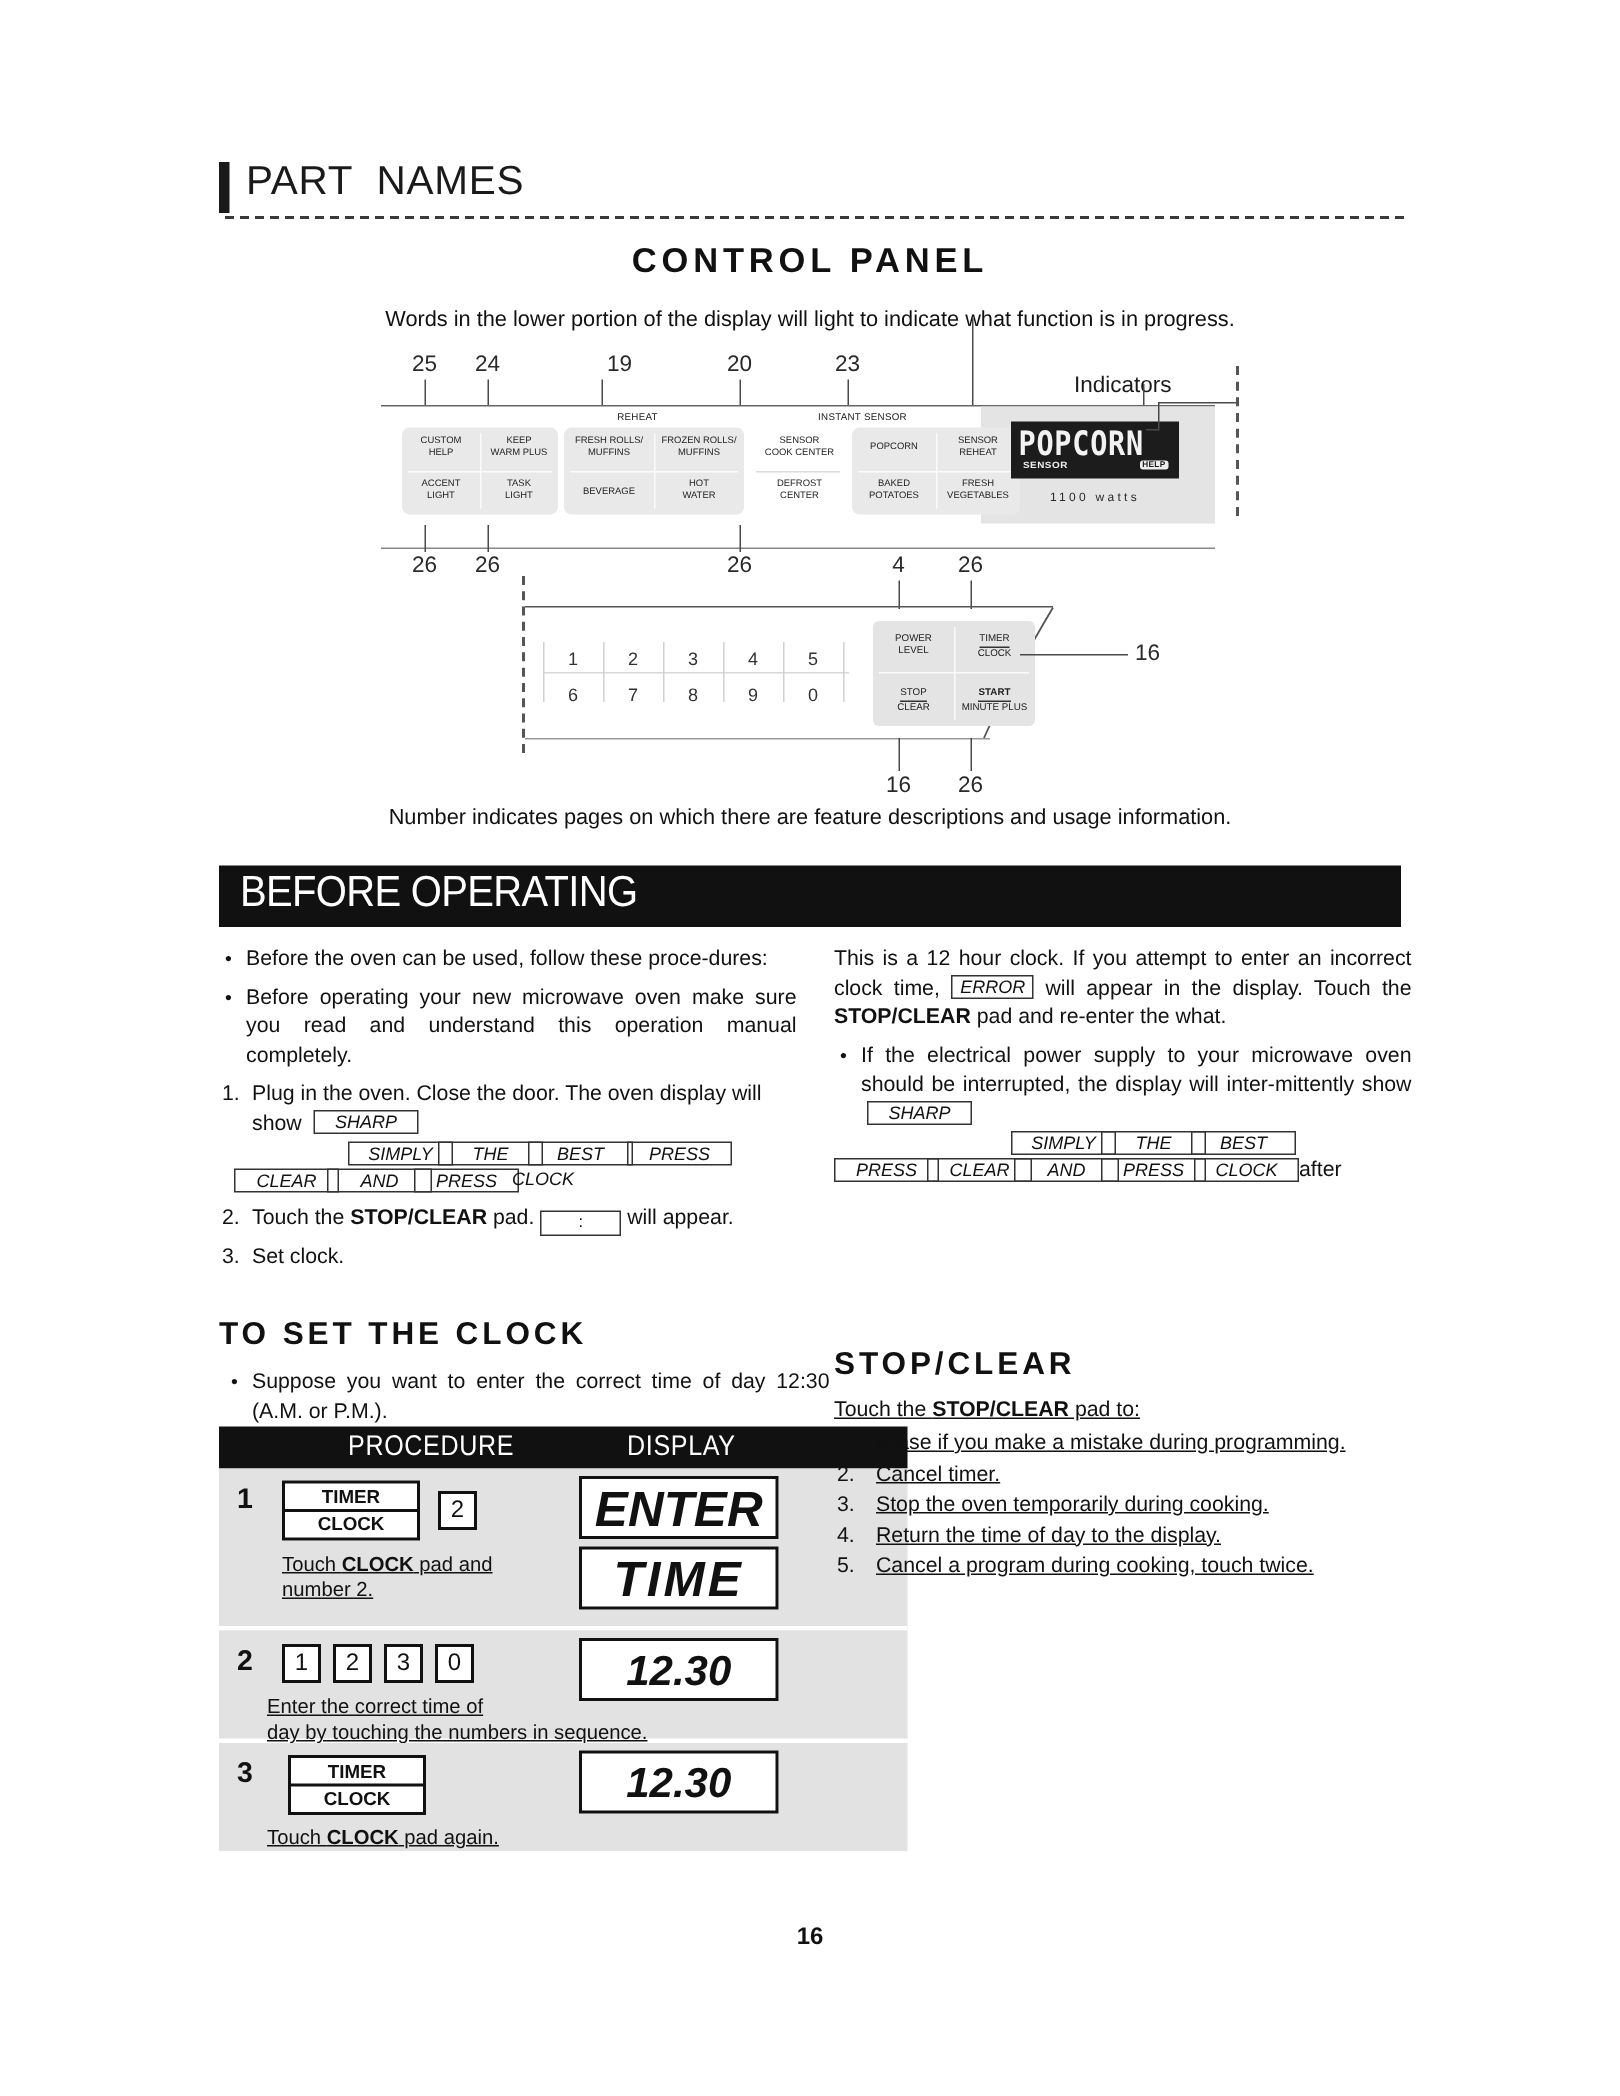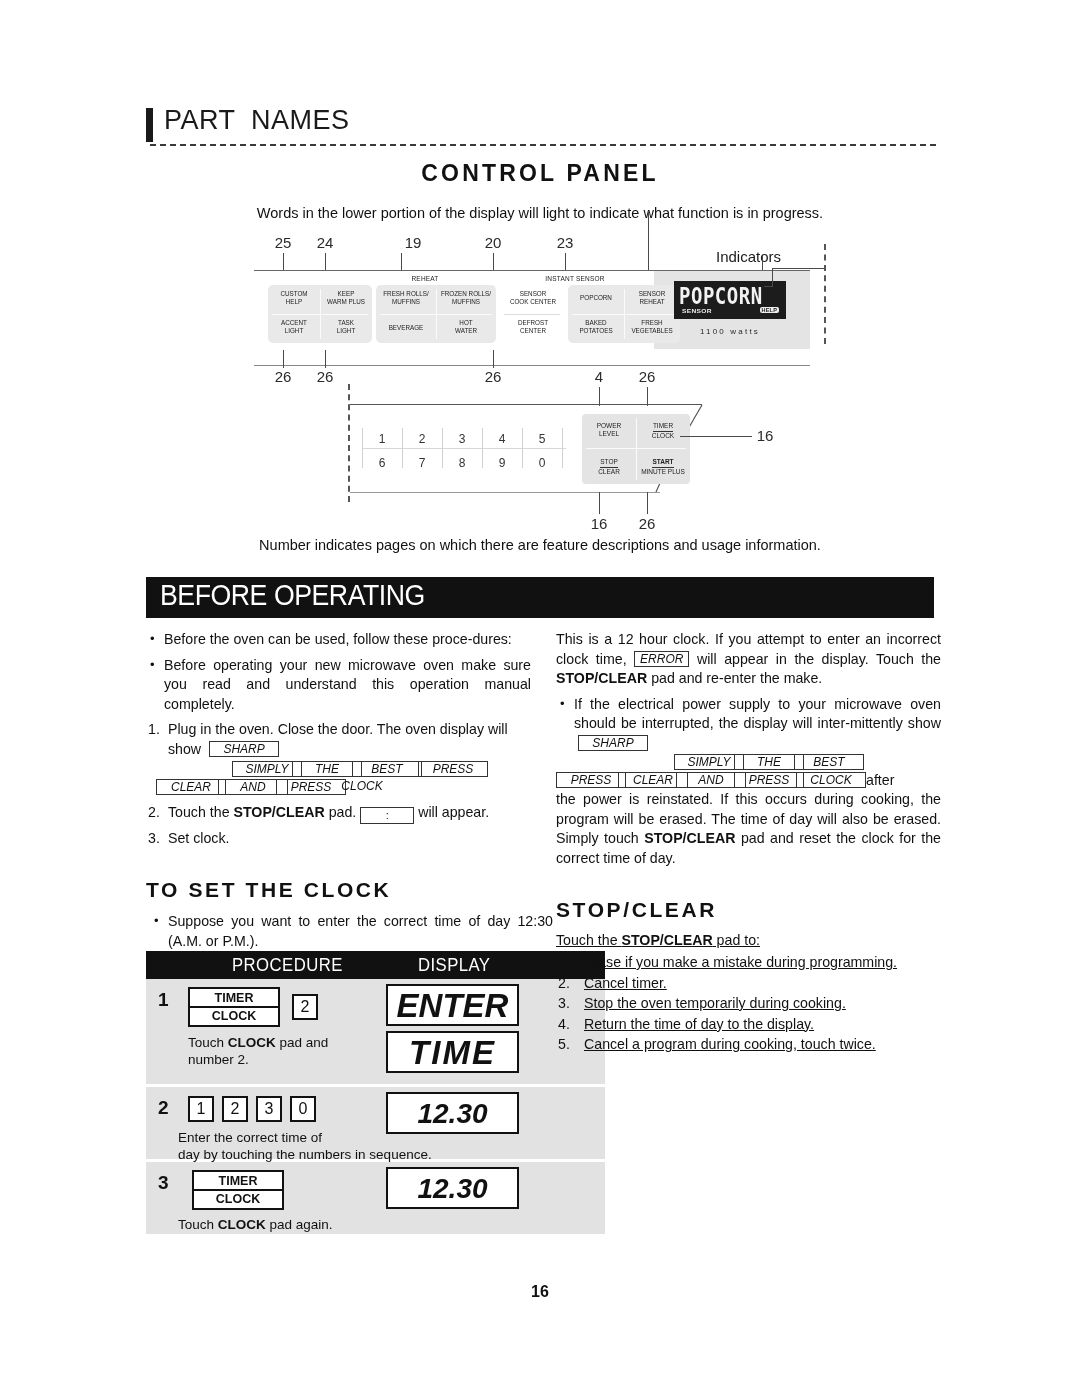--- a/index.html
+++ b/index.html
@@ -459,20 +459,21 @@
     line-height: 22px;
     width: 26px;
     height: 26px;
     box-sizing: border-box;
   }
   .rowcap {
     position: absolute;
     font-size: 13.5px;
     line-height: 17px;
     color: #111;
+    text-decoration: underline;
   }
   .dispbox {
     position: absolute;
     border: 2px solid #111;
     background: #fff;
     box-sizing: border-box;
     font-style: italic;
     font-weight: bold;
     text-align: center;
     color: #111;
@@ -737,21 +738,21 @@
     <div class="dispbox" style="left:240px; top:5px; width:133px; height:42px; font-size:28px; line-height:40px;">12.30</div>
   </div>
 </div>
 
 <div class="col-right">
   <div class="plain-para">
     <span>This is a 12 hour clock. If you attempt to enter an incorrect clock time,</span>
     <span class="dbox">ERROR</span>
     <span>will appear in the display. Touch the</span>
     <b>STOP/CLEAR</b>
-    <span>pad and re-enter the make.</span>
+    <span>pad and re-enter the what.</span>
   </div>
 
   <div class="bullet-row" style="margin-bottom:0;">
     <span>If the electrical power supply to your microwave oven should be interrupted, the display will inter-mittently show</span>
     <span class="dbox dbox-wide" style="margin-left:4px;">SHARP</span>
   </div>
 
   <div class="marquee-line" style="margin-left:22px;">
     <span class="dbox dbox-wide" style="left:96px;">SIMPLY</span>
     <span class="dbox dbox-wide" style="left:156px;">THE</span>
@@ -759,25 +760,20 @@
   </div>
   <div class="marquee-line">
     <span class="dbox dbox-wide" style="left:0px;">PRESS</span>
     <span class="dbox dbox-wide" style="left:62px;">CLEAR</span>
     <span class="dbox dbox-wide" style="left:120px;">AND</span>
     <span class="dbox dbox-wide" style="left:178px;">PRESS</span>
     <span class="dbox dbox-wide" style="left:240px;">CLOCK</span>
     <span style="position:absolute; left:310px; top:0px; font-size:14.2px;">after</span>
   </div>
 
-  <div class="plain-para" style="margin-top:1px;">
-    <span>the power is reinstated. If this occurs during cooking, the program will be erased. The time of day will also be erased. Simply touch</span>
-    <b>STOP/CLEAR</b>
-    <span>pad and reset the clock for the correct time of day.</span>
-  </div>
 </div>
 
 <div class="sec-head" style="position:absolute; left:556px; top:898px;">STOP/CLEAR</div>
 
 <div style="position:absolute; left:556px; top:930px; width:400px;text-decoration:underline;">
   <div style="font-size:14.2px; line-height:20px;">
     <span>Touch the </span><b>STOP/CLEAR</b><span> pad to:</span>
   </div>
   <ol class="stopclear">
     <li><span class="ln">1.</span><span>Erase if you make a mistake during programming.</span></li>

